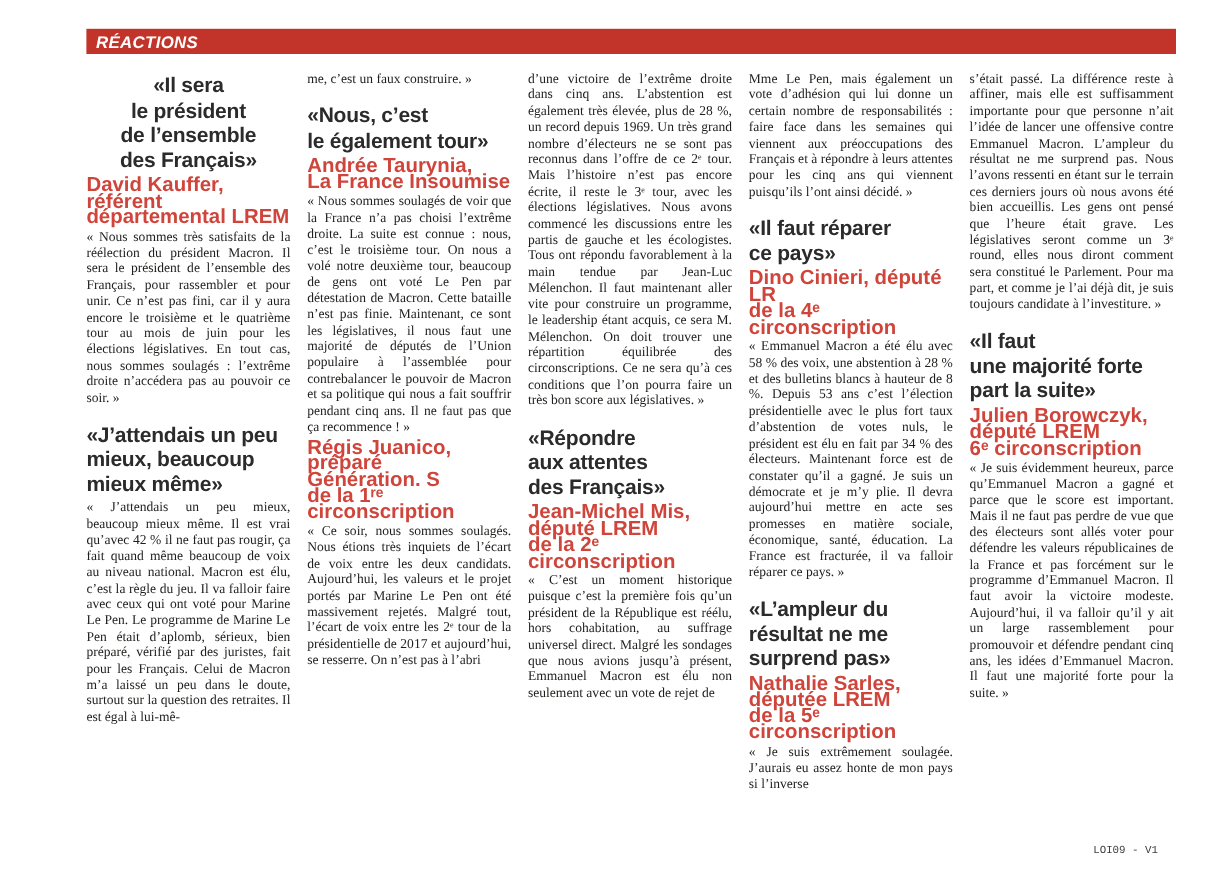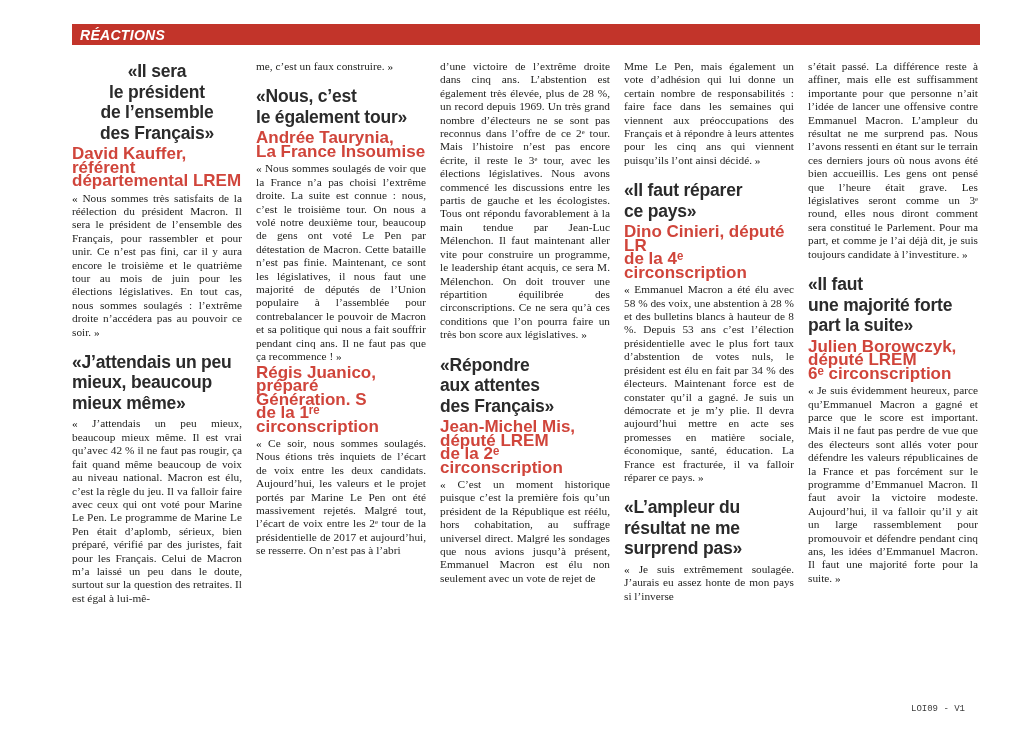--- a/index.html
+++ b/index.html
@@ -108,20 +108,23 @@
         <div class="column">
           <div class="reaction-body">Mme Le Pen, mais également un vote d’adhésion qui lui donne un certain nombre de responsabilités : faire face dans les semaines qui viennent aux préoccupations des Français et à répondre à leurs attentes pour les cinq ans qui viennent puisqu’ils l’ont ainsi décidé. »</div>
           <div class="reaction-headline">«Il faut réparer
 ce pays»</div>
           <div class="reaction-byline">Dino Cinieri, député LR
 de la 4ᵉ circonscription</div>
           <div class="reaction-body">« Emmanuel Macron a été élu avec 58 % des voix, une abstention à 28 % et des bulletins blancs à hauteur de 8 %. Depuis 53 ans c’est l’élection présidentielle avec le plus fort taux d’abstention de votes nuls, le président est élu en fait par 34 % des électeurs. Maintenant force est de constater qu’il a gagné. Je suis un démocrate et je m’y plie. Il devra aujourd’hui mettre en acte ses promesses en matière sociale, économique, santé, éducation. La France est fracturée, il va falloir réparer ce pays. »</div>
           <div class="reaction-headline">«L’ampleur du
 résultat ne me
 surprend pas»</div>
+          <div class="reaction-byline">Nathalie Sarles,
+députée LREM
+de la 5ᵉ circonscription</div>
           <div class="reaction-body">« Je suis extrêmement soulagée. J’aurais eu assez honte de mon pays si l’inverse</div>
         </div>
         <div class="column">
           <div class="reaction-body">s’était passé. La différence reste à affiner, mais elle est suffisamment importante pour que personne n’ait l’idée de lancer une offensive contre Emmanuel Macron. L’ampleur du résultat ne me surprend pas. Nous l’avons ressenti en étant sur le terrain ces derniers jours où nous avons été bien accueillis. Les gens ont pensé que l’heure était grave. Les législatives seront comme un 3ᵉ round, elles nous diront comment sera constitué le Parlement. Pour ma part, et comme je l’ai déjà dit, je suis toujours candidate à l’investiture. »</div>
           <div class="reaction-headline">«Il faut
 une majorité forte
 part la suite»</div>
           <div class="reaction-byline">Julien Borowczyk,
 député LREM
 6ᵉ circonscription</div>

